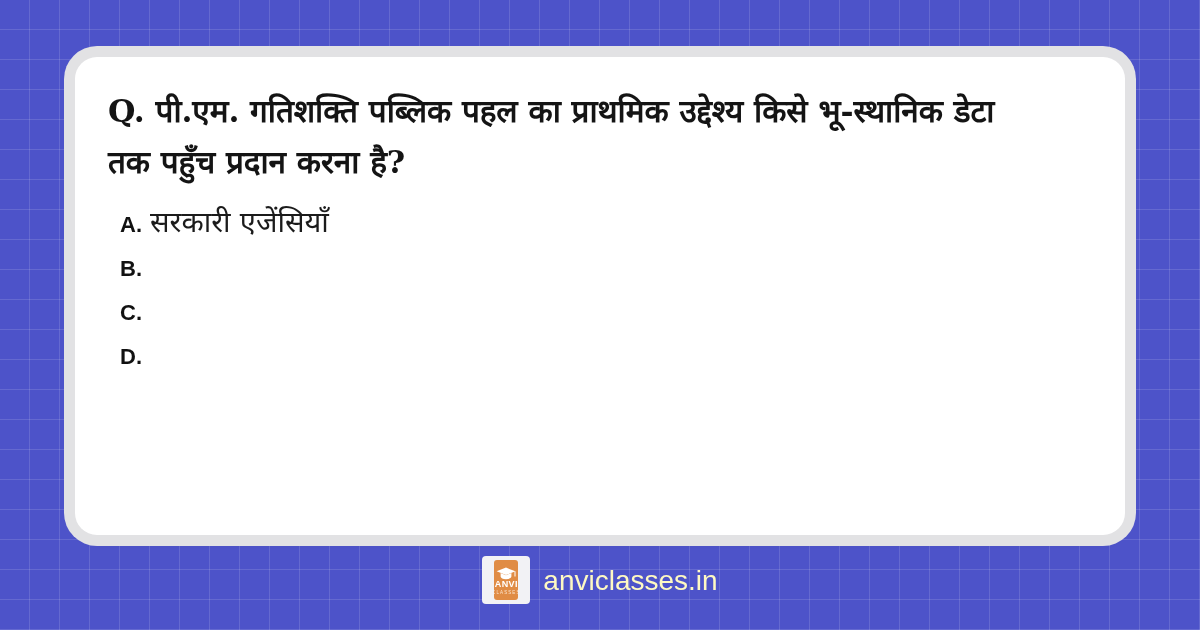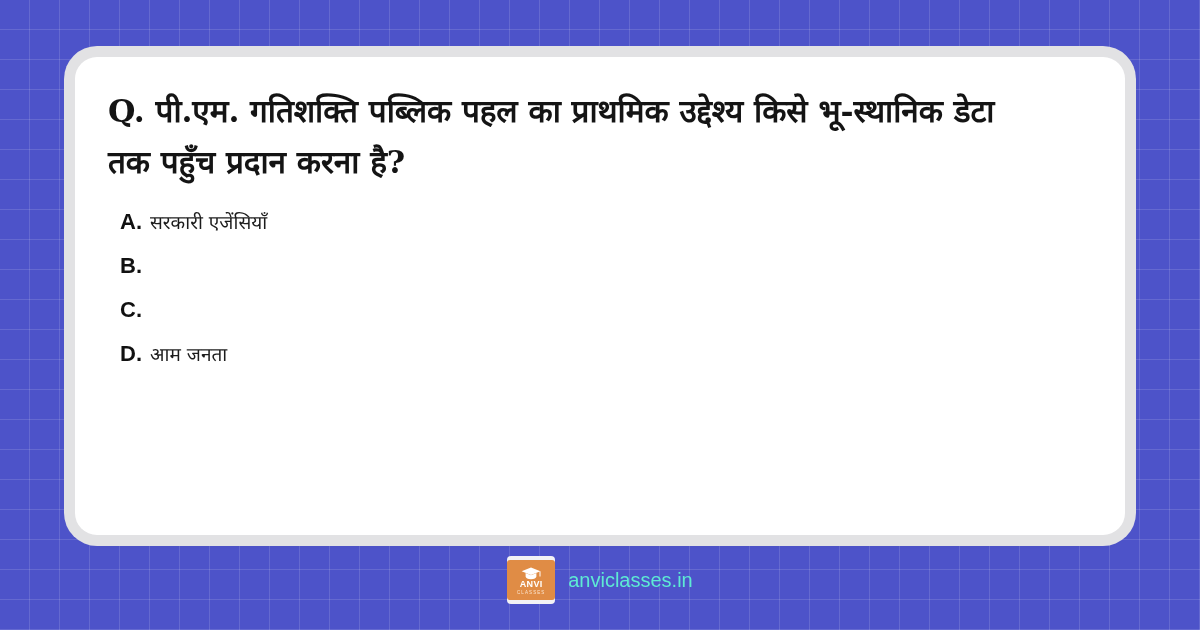--- a/index.html
+++ b/index.html
@@ -89,21 +89,21 @@
     font-weight: bold;
     font-size: 22px;
     color: #111111;
     min-width: 30px;
     flex: 0 0 auto;
   }
 
   .option-text {
     font-family: "DejaVu Sans", sans-serif;
     font-weight: normal;
-    font-size: 19px;
+    font-size: 29px;
     color: #1b1b1b;
     text-align: right;
   }
 
   
   #footer {
     position: absolute;
     left: 0;
     right: 0;
     top: 547px;
@@ -119,21 +119,21 @@
     height: 48px;
     background: #f2f2f5;
     border-radius: 4px;
     display: flex;
     align-items: center;
     justify-content: center;
     flex: 0 0 auto;
   }
 
   #logo-tile {
-    width: 48px;
+    width: 24px;
     height: 40px;
     background: #e08c45;
     border-radius: 3px;
     display: flex;
     flex-direction: column;
     align-items: center;
     justify-content: center;
     gap: 0px;
     overflow: hidden;
   }
@@ -171,22 +171,22 @@
   #brand-name {
     font-family: "Liberation Sans", sans-serif;
     font-size: 26px;
     color: #ccd0f0;
     line-height: 30px;
     font-weight: normal;
   }
 
   #brand-url {
     font-family: "Liberation Sans", sans-serif;
-    font-size: 20px;
-    color: #5eead4;
+    font-size: 28px;
+    color: #fef9c3;
     line-height: 27px;
     font-weight: normal;
   }
 </style>
 </head>
 <body>
 
 <div id="stage">
 
   <div id="grid"></div>
@@ -206,21 +206,20 @@
         <li class="option">
           <span class="option-letter">B.</span>
         </li>
 
         <li class="option">
           <span class="option-letter">C.</span>
         </li>
 
         <li class="option">
           <span class="option-letter">D.</span>
-          <span class="option-text">आम जनता</span>
         </li>
 
       </ul>
     </div>
   </div>
 
   <div id="footer">
 
     <div id="logo-frame">
       <div id="logo-tile">

